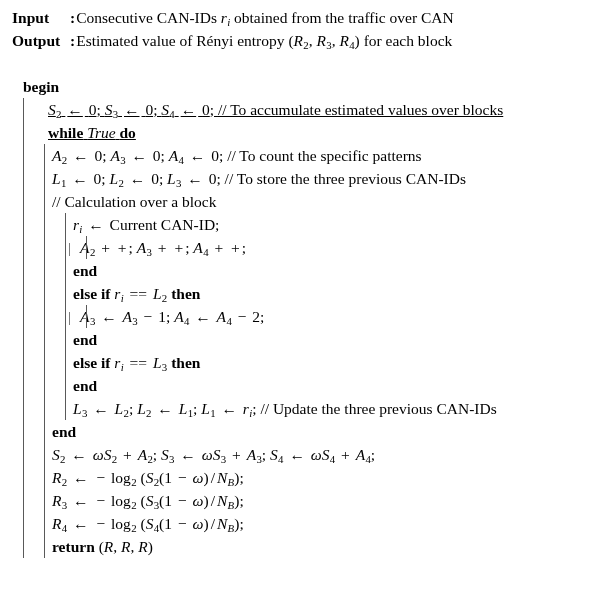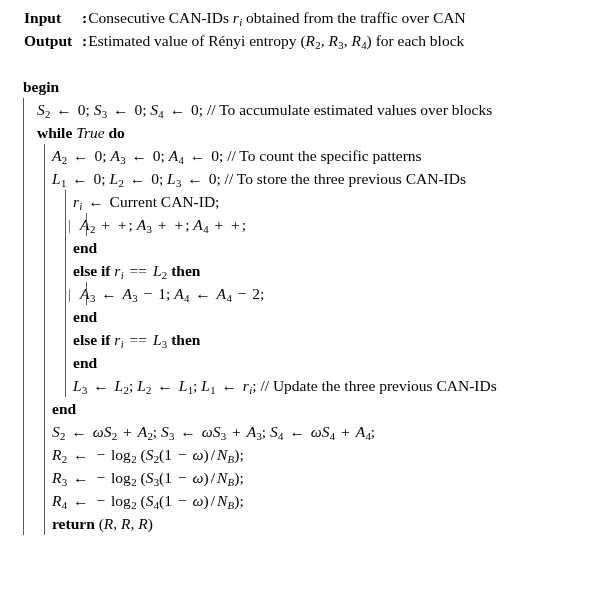--- a/index.html
+++ b/index.html
@@ -16,21 +16,21 @@
     overflow: hidden;
   }
   .algorithm {
     position: relative;
     width: 608px;
     padding: 6px 0 0 0;
     box-sizing: border-box;
   }
 
   
-  .io-block { padding-left: 24px; }
+  .io-block { padding-left: 12px; }
   .io-row {
     display: flex;
     align-items: baseline;
     height: 23px;
     line-height: 23px;
     white-space: nowrap;
   }
   .io-label {
     font-weight: bold;
     display: inline-block;
@@ -59,21 +59,21 @@
     left: 0; top: 0; bottom: 0;
     pointer-events: none;
   }
   .rule {
     position: absolute;
     top: 0; bottom: 0;
     width: 1px;
     background: #595959;
   }
 
-  .ind1 { padding-left: 37px; }
+  .ind1 { padding-left: 48px; text-decoration: underline; }
   .ind2 { padding-left: 52px; }
   .ind3 { padding-left: 73px; }
   .ind4 { padding-left: 68px; }
 
   
   .tick {
     display: inline-block;
     color: #595959;
     font-weight: normal;
     margin-right: 9px;
@@ -148,20 +148,27 @@
   </div>
 
   <div class="line ind2">
     <div class="rules">
         <span class="rule" style="left:23px"></span>
         <span class="rule" style="left:44px"></span>
       </div>
     <span><span class="var">L<span class="subn">1</span></span> <span class="op">←</span> <span class="num">0</span>; <span class="var">L<span class="subn">2</span></span> <span class="op">←</span> <span class="num">0</span>; <span class="var">L<span class="subn">3</span></span> <span class="op">←</span> <span class="num">0</span>; <span class="cmt">// To store the three previous CAN-IDs</span></span>
   </div>
 
+  <div class="line ind2">
+    <div class="rules">
+        <span class="rule" style="left:23px"></span>
+        <span class="rule" style="left:44px"></span>
+      </div>
+    <span class="cmt">// Calculation over a block</span>
+  </div>
 
 
   <div class="line ind3">
     <div class="rules">
         <span class="rule" style="left:23px"></span>
         <span class="rule" style="left:44px"></span>
         <span class="rule" style="left:65px"></span>
       </div>
     <span><span class="var">r<span class="sub">i</span></span> <span class="op">←</span> Current CAN-ID;</span>
   </div>

